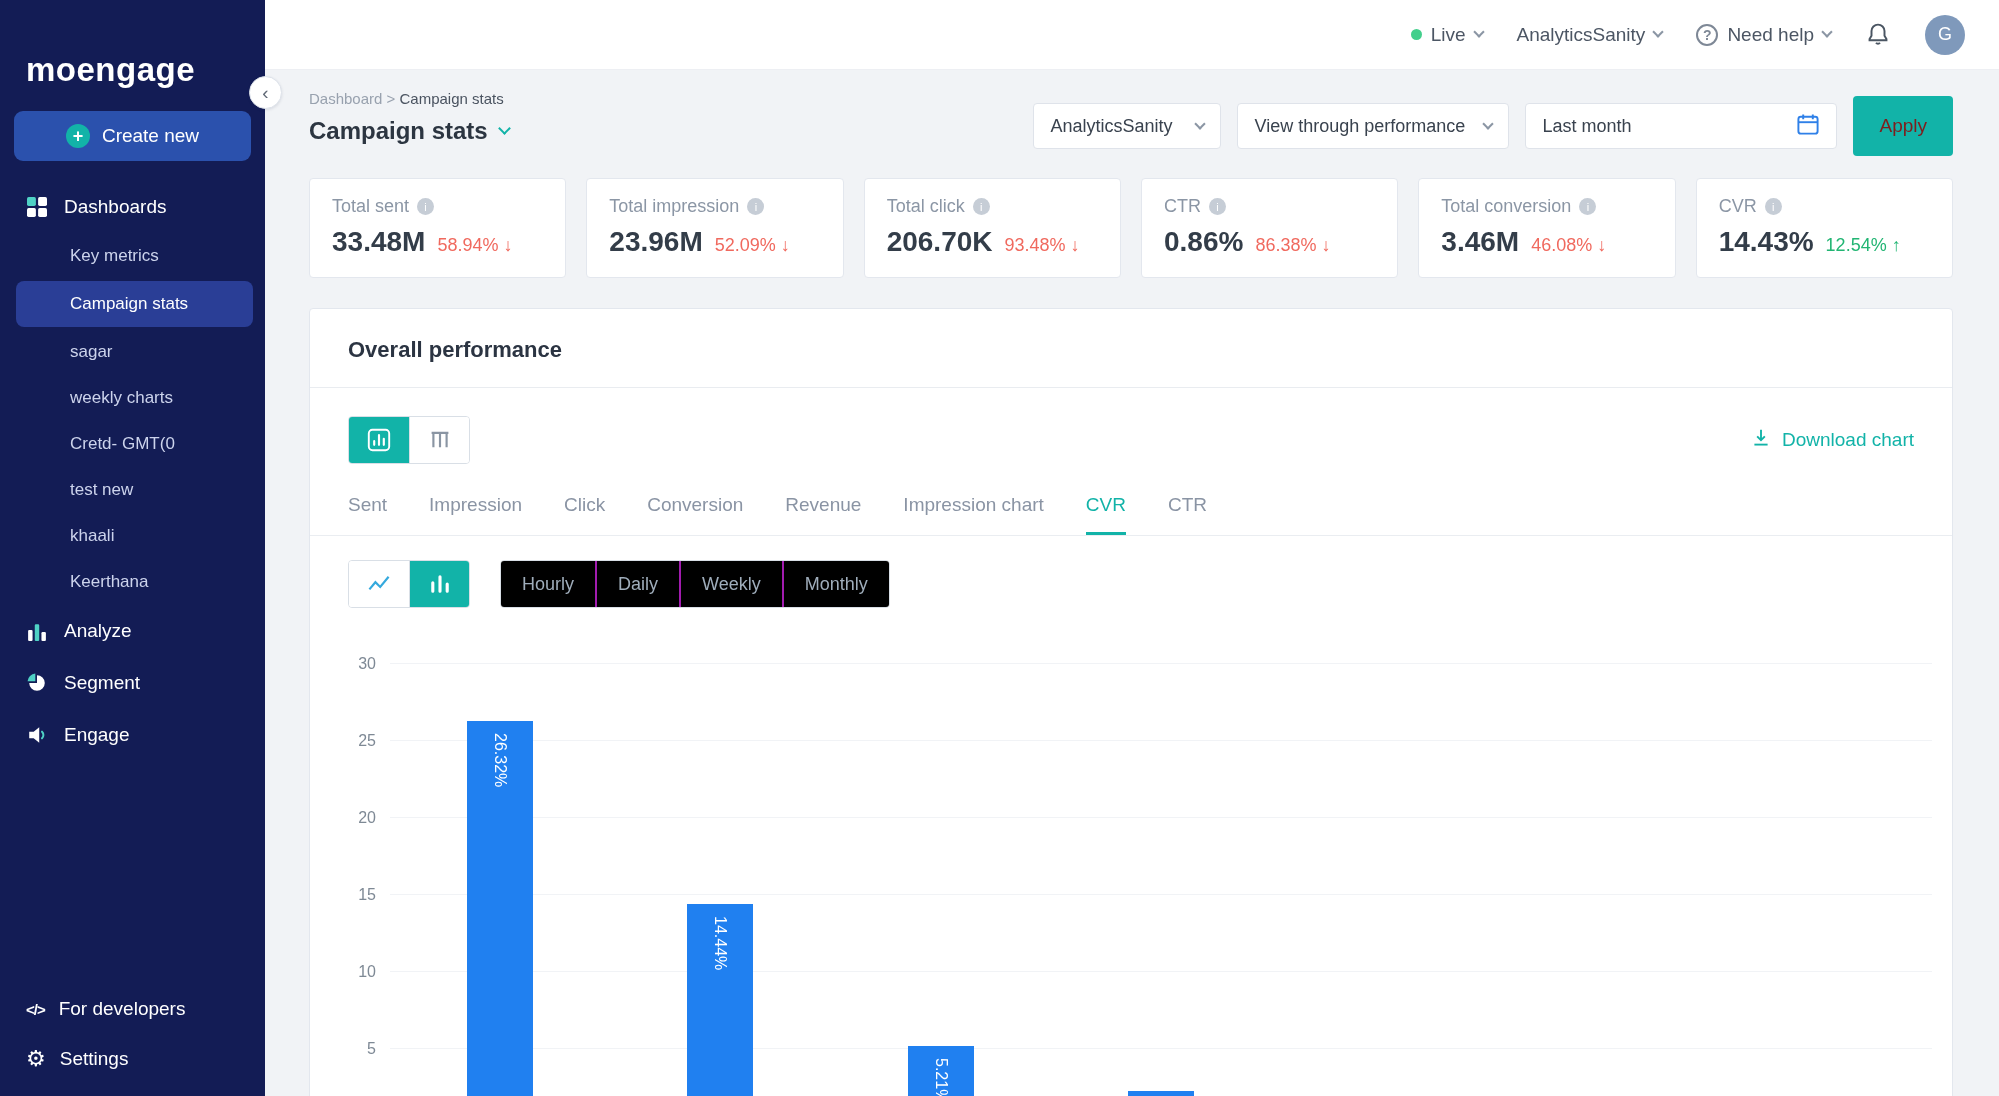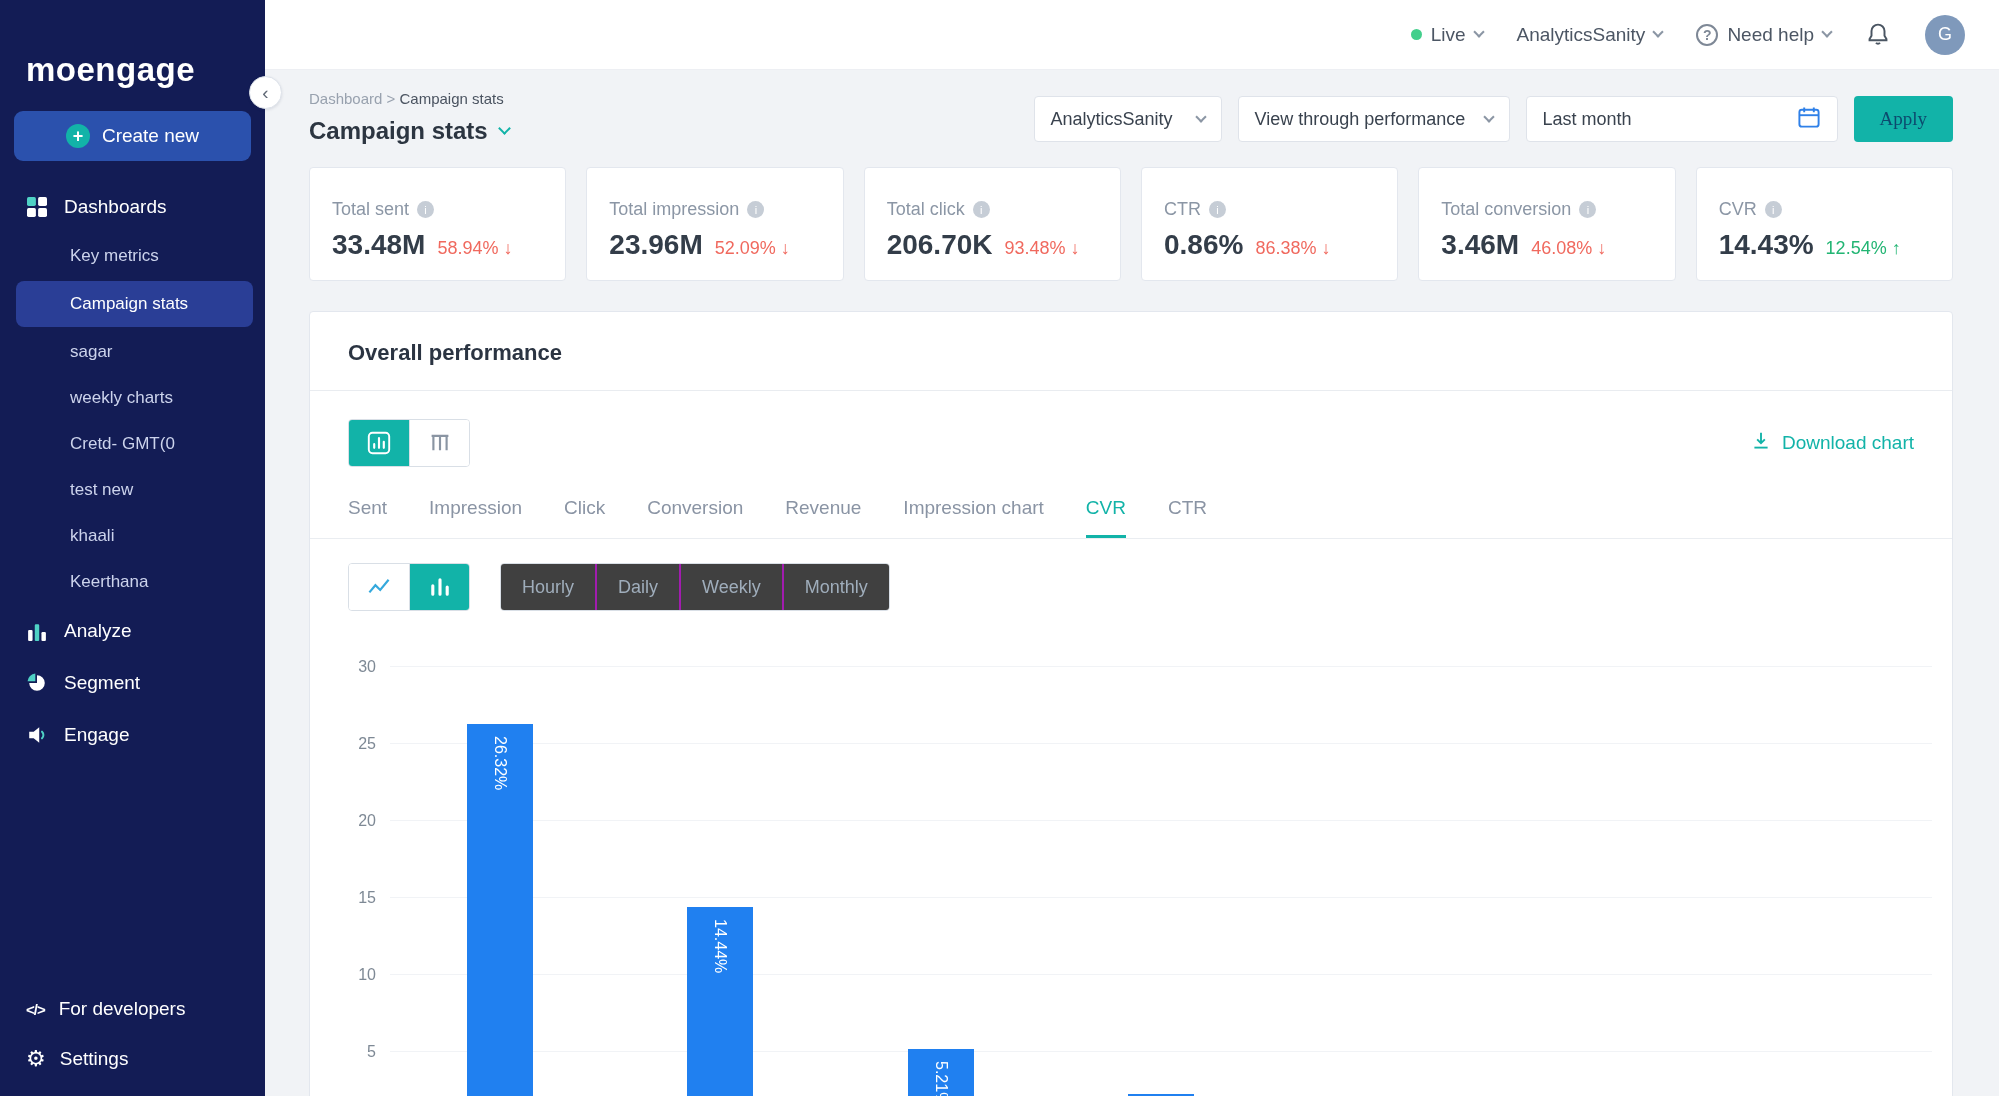--- a/index.html
+++ b/index.html
@@ -54,25 +54,25 @@
   .page-head{display:flex;justify-content:space-between;align-items:flex-start;}
   .breadcrumb{font-size:15px;color:#98a1ae;}
   .breadcrumb .crumb-current{color:#4a5360;}
   .page-title{margin-top:10px;font-size:24px;font-weight:bold;color:#2c3541;display:flex;align-items:center;gap:12px;cursor:pointer;}
 
   .filters{display:flex;gap:16px;align-items:center;margin-top:6px;}
   .select{height:46px;background:#fff;border:1px solid #dfe3ea;border-radius:4px;display:flex;align-items:center;justify-content:space-between;padding:0 16px;font-size:18px;color:#39424e;cursor:pointer;}
   .sel-workspace{width:188px;}
   .sel-attribution{width:272px;}
   .sel-date{width:312px;}
-  .apply-btn{height:46px;padding:0 26px;background:var(--teal);color:#0c4a6e;border:none;border-radius:4px;font-size:19px;cursor:pointer;font-family:Liberation Serif, serif;}
+  .apply-btn{height:60px;padding:0 26px;background:var(--teal);color:#7f1d1d;border:none;border-radius:4px;font-size:19px;cursor:pointer;font-family:Liberation Sans, sans-serif;}
 
   
   .stats-row{display:flex;gap:20px;margin-top:22px;}
-  .stat-card{flex:1;background:#fff;border:1px solid var(--border);border-radius:4px;padding:31px 22px 19px;}
+  .stat-card{flex:1;background:#fff;border:1px solid var(--border);border-radius:4px;padding:17px 22px 19px;}
   .stat-label{font-size:18px;color:#8b96a5;display:flex;align-items:center;gap:8px;}
   .info{width:17px;height:17px;border-radius:50%;background:#c6cdd6;color:#fff;font-size:11px;display:inline-flex;align-items:center;justify-content:center;flex:none;}
   .stat-value-row{margin-top:9px;display:flex;align-items:baseline;gap:12px;}
   .stat-value{font-size:28px;font-weight:bold;color:#333d49;}
   .stat-delta{font-size:18px;}
   .stat-delta.down{color:var(--down-red);}
   .stat-delta.up{color:var(--up-green);}
 
   
   .perf-card{background:#fff;border:1px solid var(--border);border-radius:4px;margin-top:30px;height:860px;}
@@ -83,21 +83,21 @@
   .toggle-group{display:flex;border:1px solid #d9dfe6;border-radius:4px;overflow:hidden;}
   .toggle-btn{width:60px;height:46px;display:flex;align-items:center;justify-content:center;background:#fff;cursor:pointer;border:none;}
   .toggle-btn + .toggle-btn{border-left:1px solid #d9dfe6;}
   .toggle-btn.active{background:var(--teal);}
   .download{display:flex;align-items:center;gap:10px;color:var(--teal);font-size:19px;cursor:pointer;}
   .tabs{display:flex;gap:42px;padding:30px 38px 0;border-bottom:1px solid #eaedf1;}
   .tab{padding-bottom:16px;font-size:19px;color:#8a94a4;cursor:pointer;}
   .tab.active{color:var(--teal);border-bottom:3px solid var(--teal);}
   .toolbar2{display:flex;align-items:center;gap:30px;padding:24px 38px 0;}
   .gran-group{display:flex;border:1px solid #d9dfe6;border-radius:4px;overflow:hidden;}
-  .gran-btn{padding:0 21px;height:46px;display:flex;align-items:center;font-size:18px;color:#9fadbb;background:#404040;cursor:pointer;border:none;font-family:inherit;}
+  .gran-btn{padding:0 21px;height:46px;display:flex;align-items:center;font-size:18px;color:#9fadbb;background:#000000;cursor:pointer;border:none;font-family:inherit;}
   .gran-btn + .gran-btn{border-left:2px solid #a21caf;}
 
   
   .chart{padding:56px 20px 0 22px;}
   .chart-row{display:flex;}
   .y-axis{width:58px;position:relative;height:462px;flex:none;}
   .ytick{position:absolute;right:14px;transform:translateY(50%);font-size:16px;color:#7e8995;}
   .plot{flex:1;position:relative;height:462px;}
   .gridline{position:absolute;left:0;right:0;height:1px;background:#f1f3f6;}
   .bars{position:absolute;left:0;right:0;top:0;bottom:0;display:flex;align-items:flex-end;}

